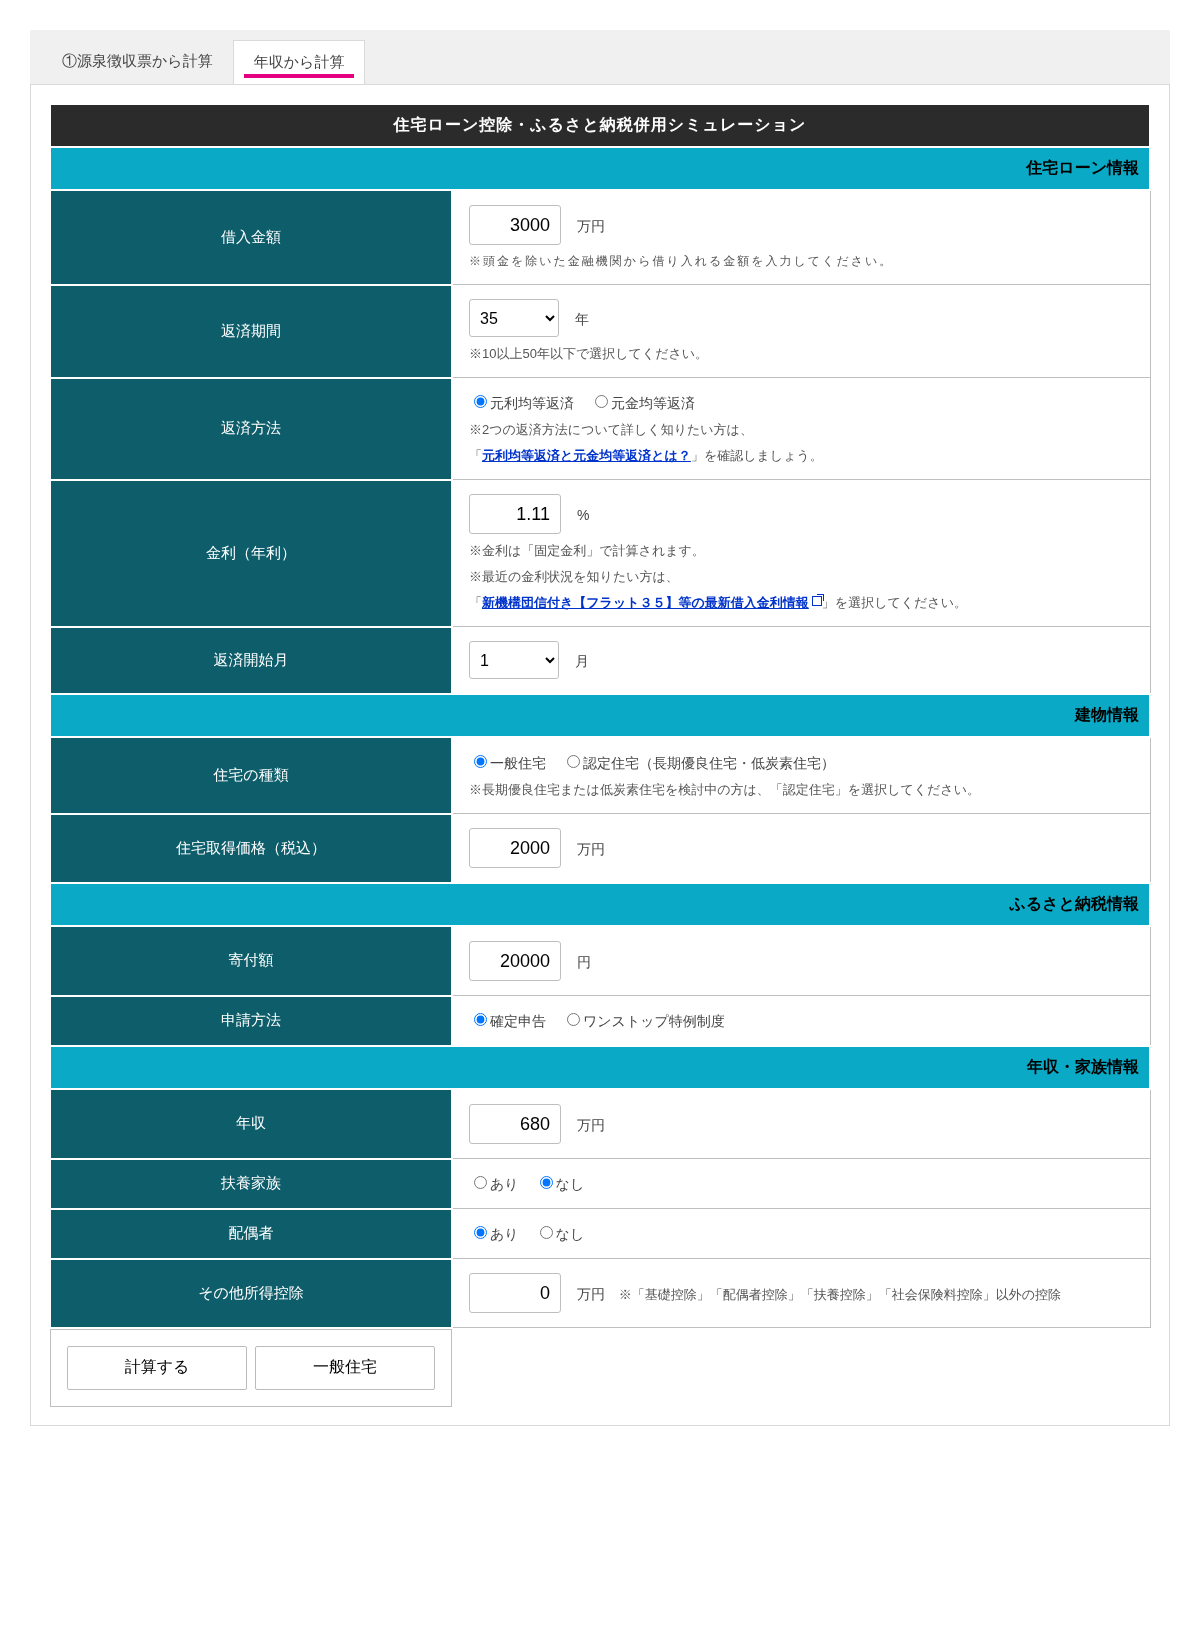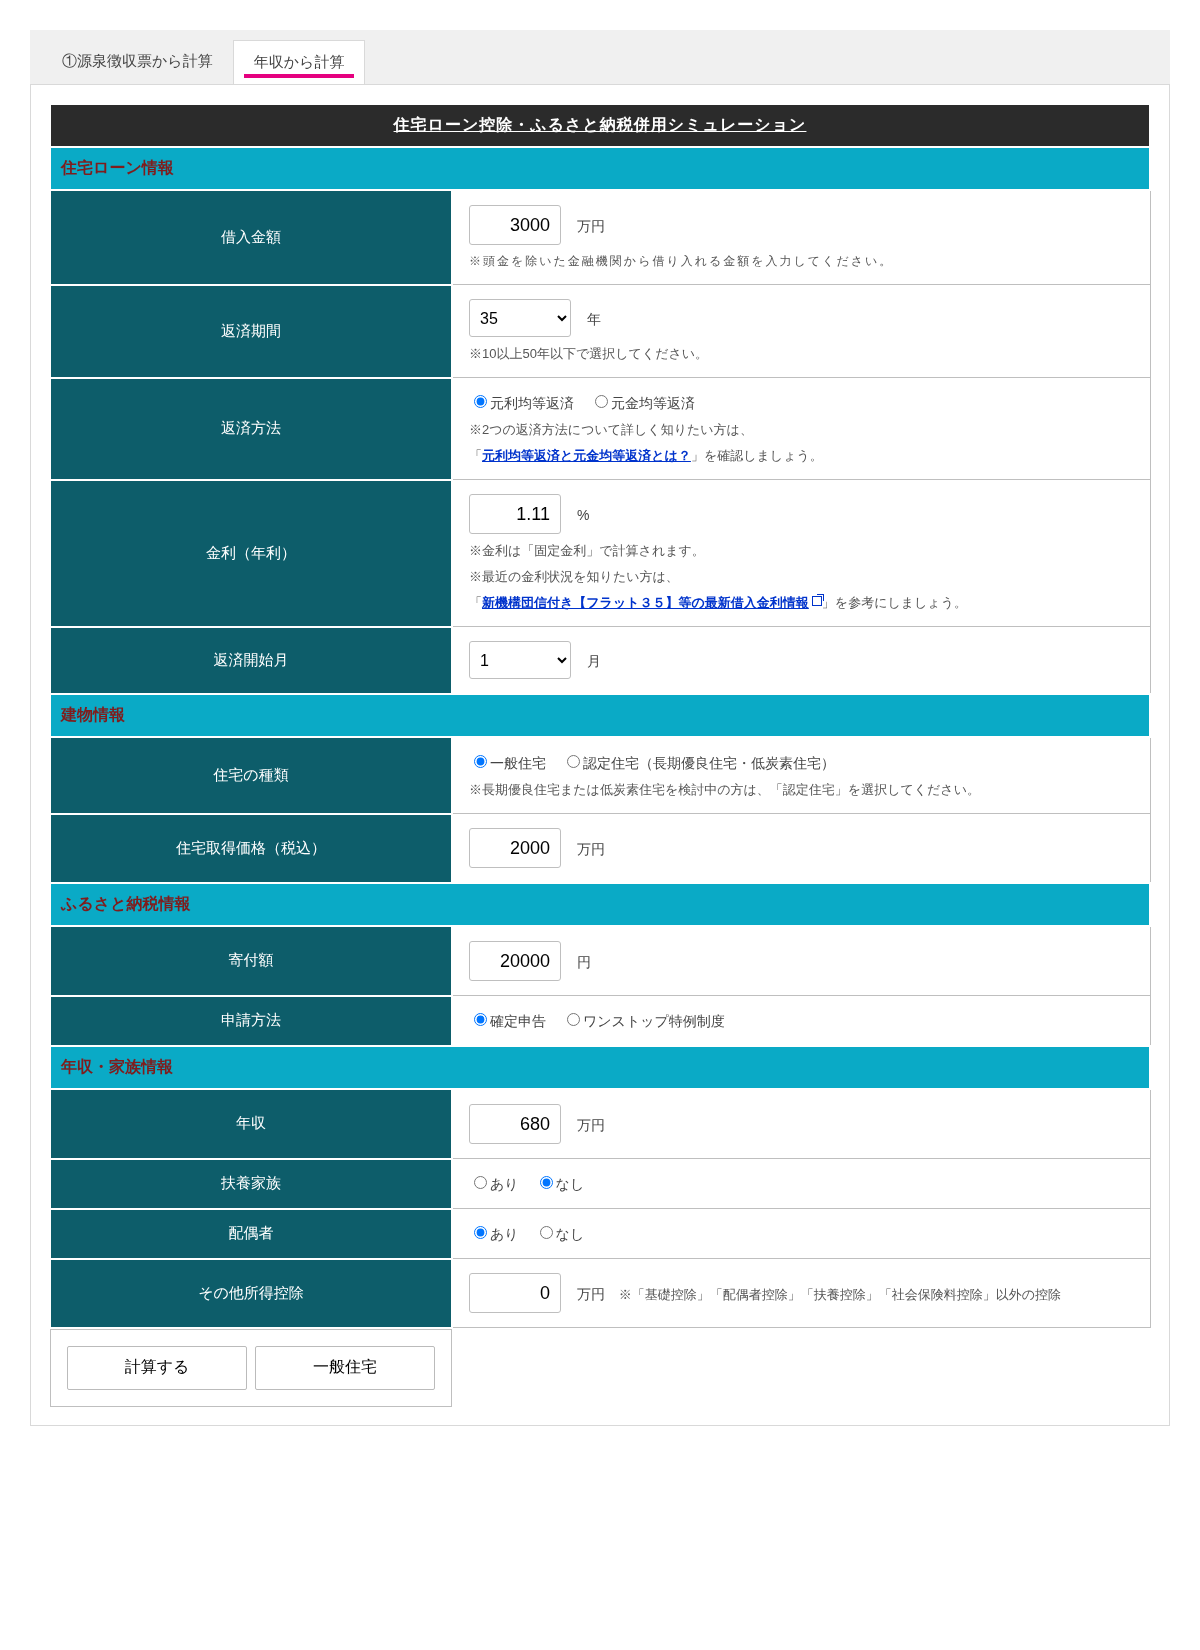--- a/index.html
+++ b/index.html
@@ -52,26 +52,25 @@
     border: 2px solid #fff;
   }
   .title-cell {
     background: #2b2b2b;
     color: #fff;
     text-align: center;
     font-weight: bold;
     padding: 10px;
     font-size: 16px;
     letter-spacing: 1px;
-    text-decoration: underline;
   }
   .section-cell {
     background: #0aaac6;
-    color: #7f1d1d;
-    text-align: left;
+    color: #000000;
+    text-align: right;
     font-weight: bold;
     padding: 10px;
     font-size: 16px;
   }
   .label-cell {
     background: #0d5d6a;
     color: #ffffff;
     text-align: center;
     vertical-align: middle;
     width: 200px;
@@ -89,21 +88,21 @@
   .num-input {
     width: 92px;
     height: 40px;
     font-size: 18px;
     text-align: right;
     padding: 0 10px;
     border: 1px solid #bfbfbf;
     border-radius: 3px;
   }
   .sel {
-    width: 102px;
+    width: 90px;
     height: 38px;
     font-size: 16px;
     border: 1px solid #bfbfbf;
     border-radius: 3px;
     padding: 0 6px;
     background: #fff;
   }
   .unit {
     margin-left: 12px;
     font-size: 14px;
@@ -215,21 +214,21 @@
       </tr>
 
       <tr>
         <td class="label-cell">金利（年利）</td>
         <td class="input-cell border">
           <input class="num-input" value="1.11" style="">
           <span class="unit">%</span>
           <div class="note2">※金利は「固定金利」で計算されます。</div>
           <div class="note2">※最近の金利状況を知りたい方は、</div>
           <div class="note2">
-            <span>「</span><a class="link"><span>新機構団信付き【フラット３５】等の最新借入金利情報</span><span class="ext-icon"></span></a><span>」を参考にしましょう。</span>
+            <span>「</span><a class="link"><span>新機構団信付き【フラット３５】等の最新借入金利情報</span><span class="ext-icon"></span></a><span>」を選択してください。</span>
           </div>
         </td>
       </tr>
 
       <tr>
         <td class="label-cell">返済開始月</td>
         <td class="input-cell border">
           <select class="sel">
             <option>1</option>
           </select>

